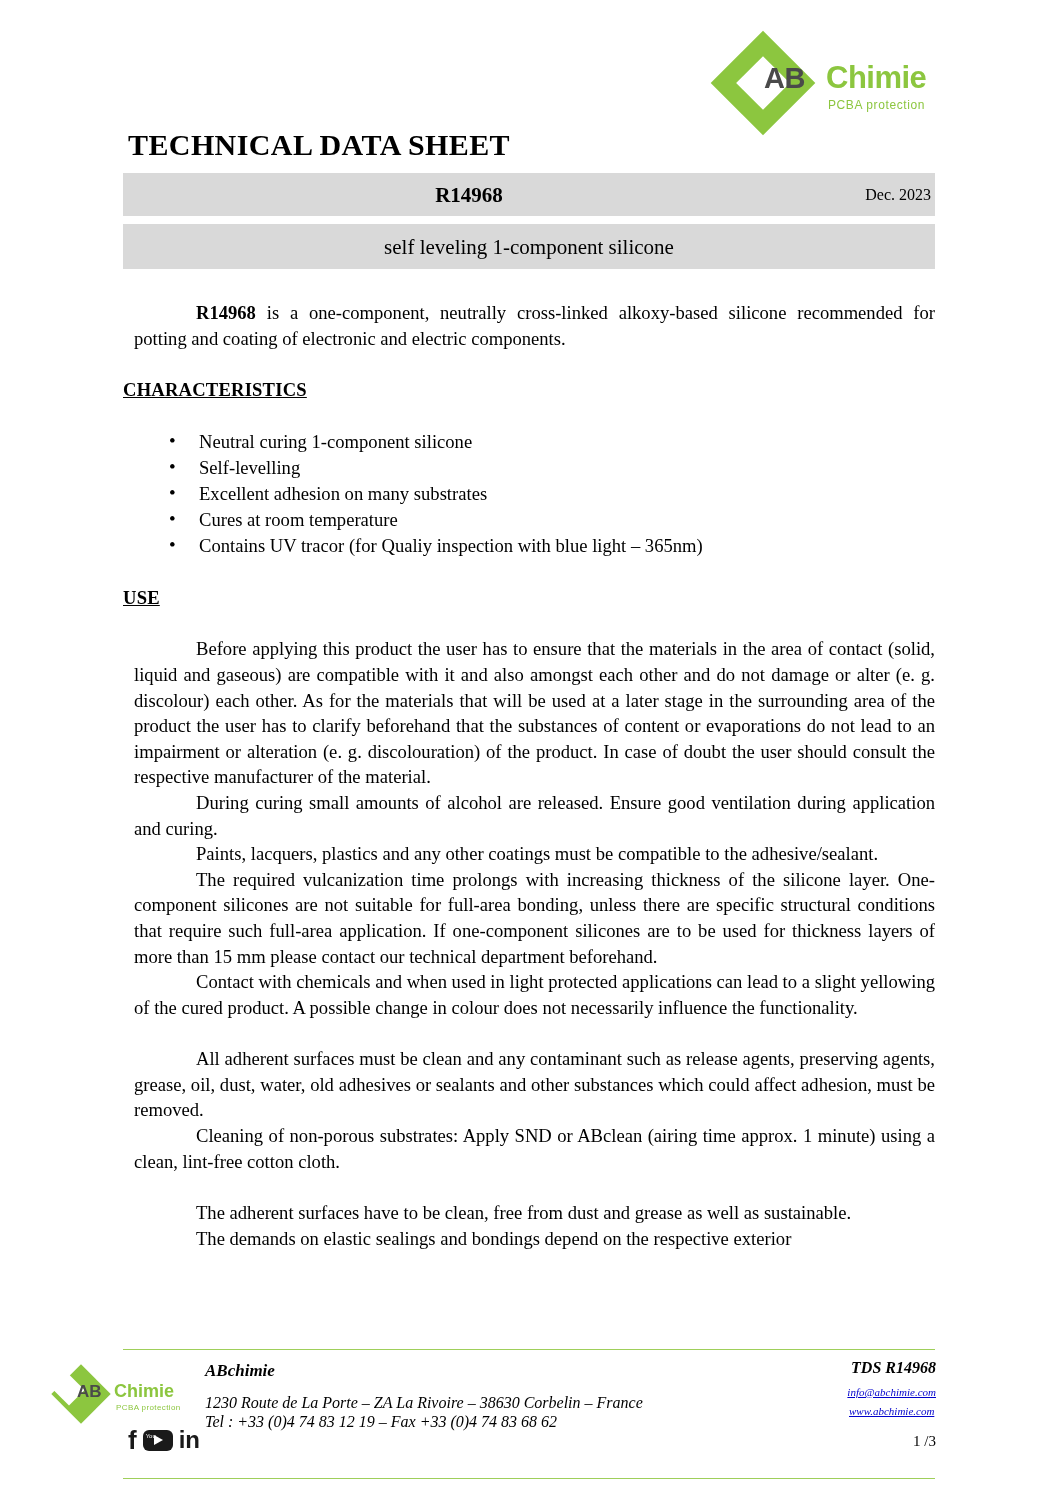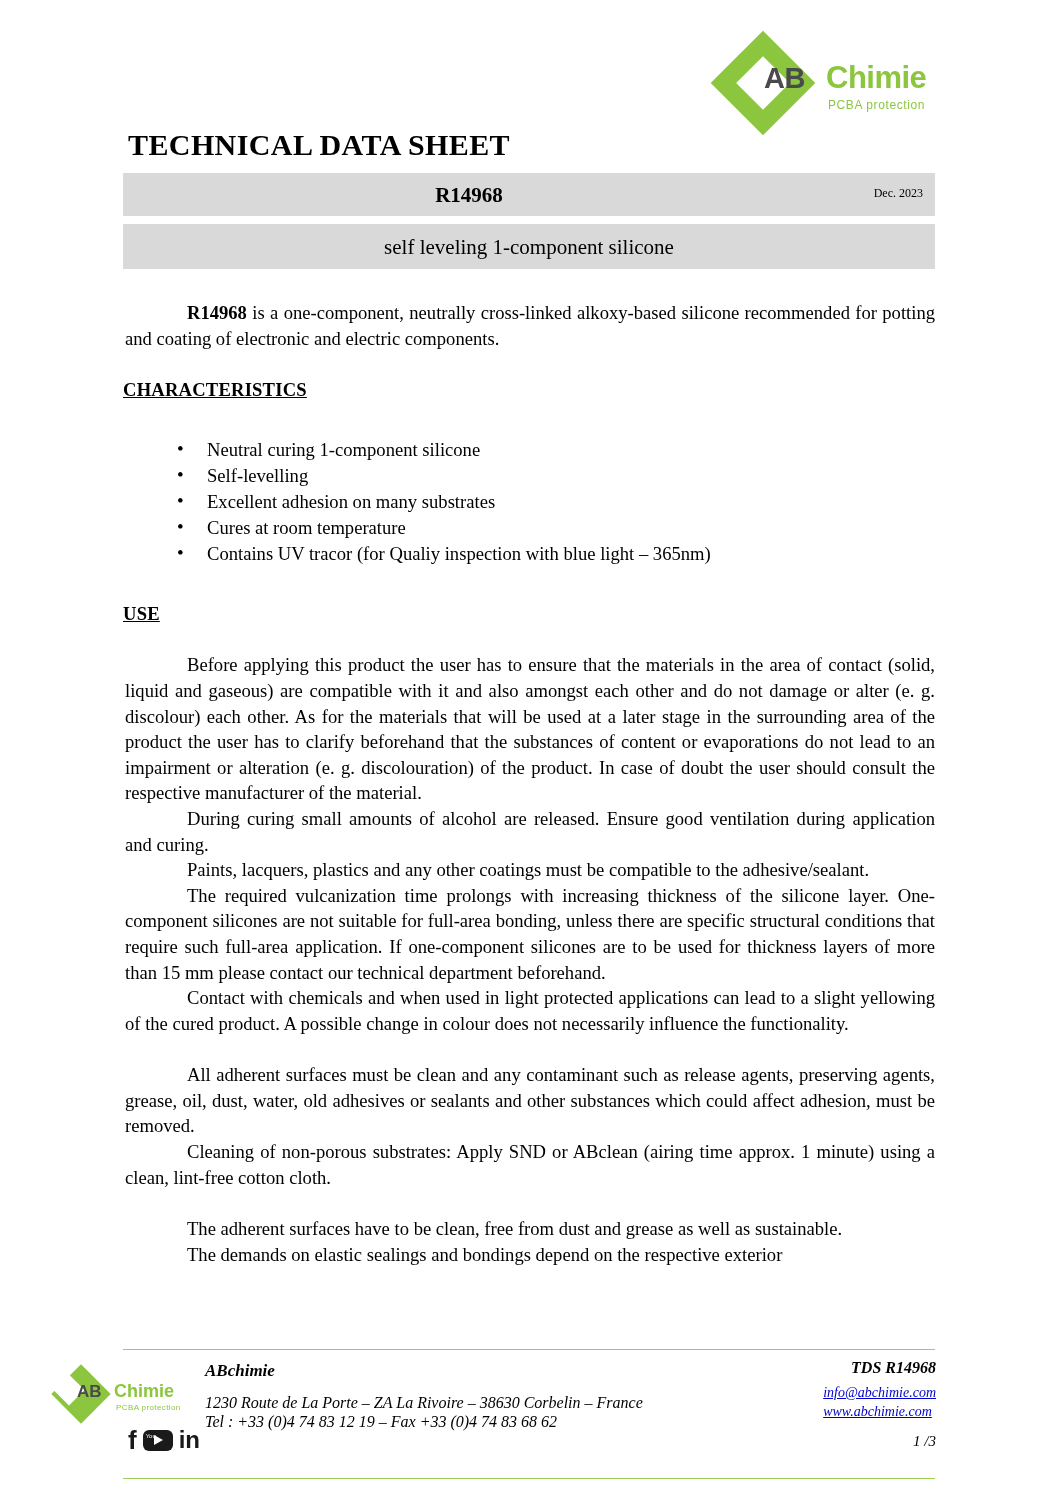--- a/index.html
+++ b/index.html
@@ -119,58 +119,58 @@
     position: absolute;
     left: 0; right: 0;
     top: 10px;
     text-align: center;
     font-size: 21px;
     font-weight: bold;
     padding-right: 120px;
   }
   .ref-date {
     position: absolute;
-    right: 12px;
+    right: 4px;
     top: 13px;
-    font-size: 12px;
+    font-size: 16px;
   }
   .subtitle {
     position: absolute;
     left: 0; right: 0;
     top: 11px;
     text-align: center;
     font-size: 21px;
   }
 
   
   .content {
     position: absolute;
     left: 123px;
     top: 300px;
     width: 812px;
     font-size: 18.6px;
     line-height: 25.6px;
     text-align: justify;
   }
   .para {
-    margin: 0 0 0 2px;
+    margin: 0 0 0 11px;
     text-indent: 62px;
     text-align: justify;
   }
   .spacer-md { height: 26px; }
 
   .section-head {
     font-weight: bold;
     text-decoration: underline;
     font-size: 18.6px;
     letter-spacing: 0.2px;
   }
 
   ul.char-list {
-    margin: 8px;
+    margin: 0;
     padding: 0 0 0 40px;
     list-style: none;
   }
   ul.char-list li {
     position: relative;
     padding-left: 36px;
     line-height: 26px;
     font-size: 18.6px;
   }
   ul.char-list li::before {
@@ -323,36 +323,35 @@
     text-align: center;
     font-size: 16px;
     font-style: italic;
     font-weight: bold;
     font-family: "Liberation Serif", serif;
   }
   .footer-links {
     position: absolute;
     right: 122px;
     top: 28px;
-    text-align: left;
-    font-size: 14px;
+    text-align: center;
+    font-size: 11px;
     font-style: italic;
     line-height: 19px;
   }
   .footer-links a, .link {
     color: #0000cc;
     text-decoration: underline;
     font-style: italic;
   }
   .page-num {
     position: absolute;
     right: 122px;
     top: 78px;
     font-size: 15px;
-    font-style: italic;
   }
   .bottom-rule {
     position: absolute;
     left: 123px;
     top: 1478px;
     width: 812px;
     height: 1px;
     background: #9fcf5a;
   }
 </style>

